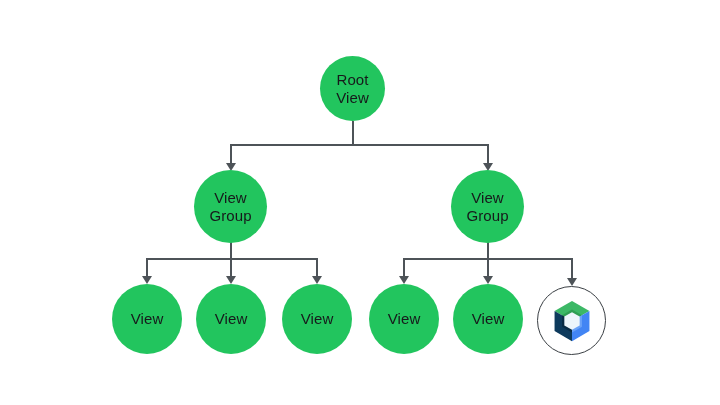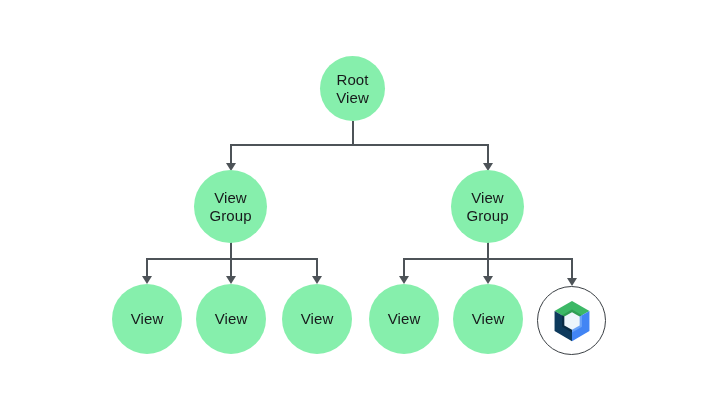--- a/index.html
+++ b/index.html
@@ -7,21 +7,21 @@
     position: relative;
     width: 720px;
     height: 405px;
     background: #ffffff;
     overflow: hidden;
     font-family: "Liberation Sans", sans-serif;
   }
   .node {
     position: absolute;
     border-radius: 50%;
-    background: #86efac;
+    background: #22c55e;
     display: flex;
     align-items: center;
     justify-content: center;
     text-align: center;
     color: #17191b;
     font-size: 15px;
     line-height: 18px;
     white-space: pre-line;
     letter-spacing: 0.1px;
   }

